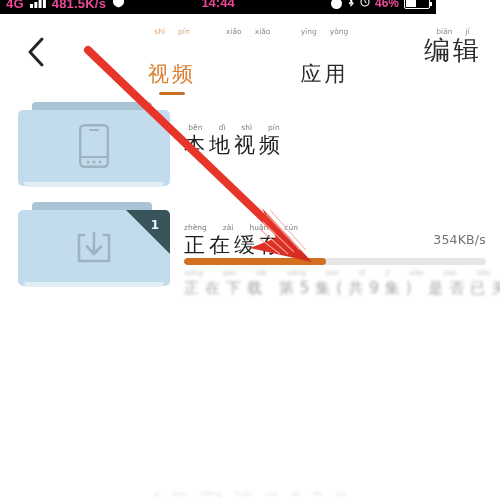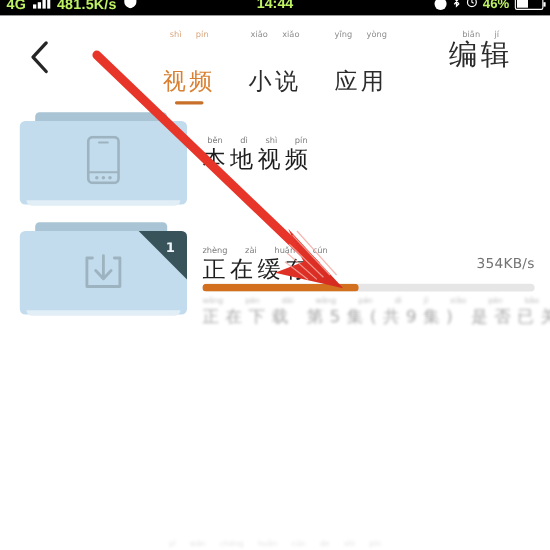--- a/index.html
+++ b/index.html
@@ -17,24 +17,24 @@
     width: 500px;
     height: 500px;
     background: #ffffff;
     overflow: hidden;
   }
 
   
   .status-bar {
     position: absolute;
     top: 0; left: 0;
-    width: 500px;
+    width: 436px;
     height: 14px;
     background: #000000;
-    color: #bef264;
+    color: #ec4899;
     overflow: hidden;
   }
   .status-left {
     position: absolute;
     left: 6px;
     top: -5px;
     display: flex;
     align-items: center;
     gap: 6px;
     font-size: 13px;
@@ -154,21 +154,21 @@
     left: 50%;
     transform: translateX(-50%);
     width: 26px;
     height: 3.5px;
     background: #c8702a;
     border-radius: 2px;
   }
 
   .edit-btn {
     position: absolute;
-    right: 34px;
+    right: 18px;
     top: 14px;
     display: flex;
     flex-direction: column;
     align-items: center;
     cursor: pointer;
   }
   .edit-btn .hanzi {
     font-size: 26px;
     line-height: 26px;
     color: #2b2b2b;
@@ -404,21 +404,20 @@
         </div>
         <div class="hanzi">视频</div>
         <div class="tab-underline"></div>
       </div>
 
       <div class="tab">
         <div class="pinyin-row">
           <span>xiǎo</span>
           <span>xiǎo</span>
         </div>
-        <div class="hanzi">小说</div>
       </div>
 
       <div class="tab">
         <div class="pinyin-row">
           <span>yīng</span>
           <span>yòng</span>
         </div>
         <div class="hanzi">应用</div>
       </div>
 

